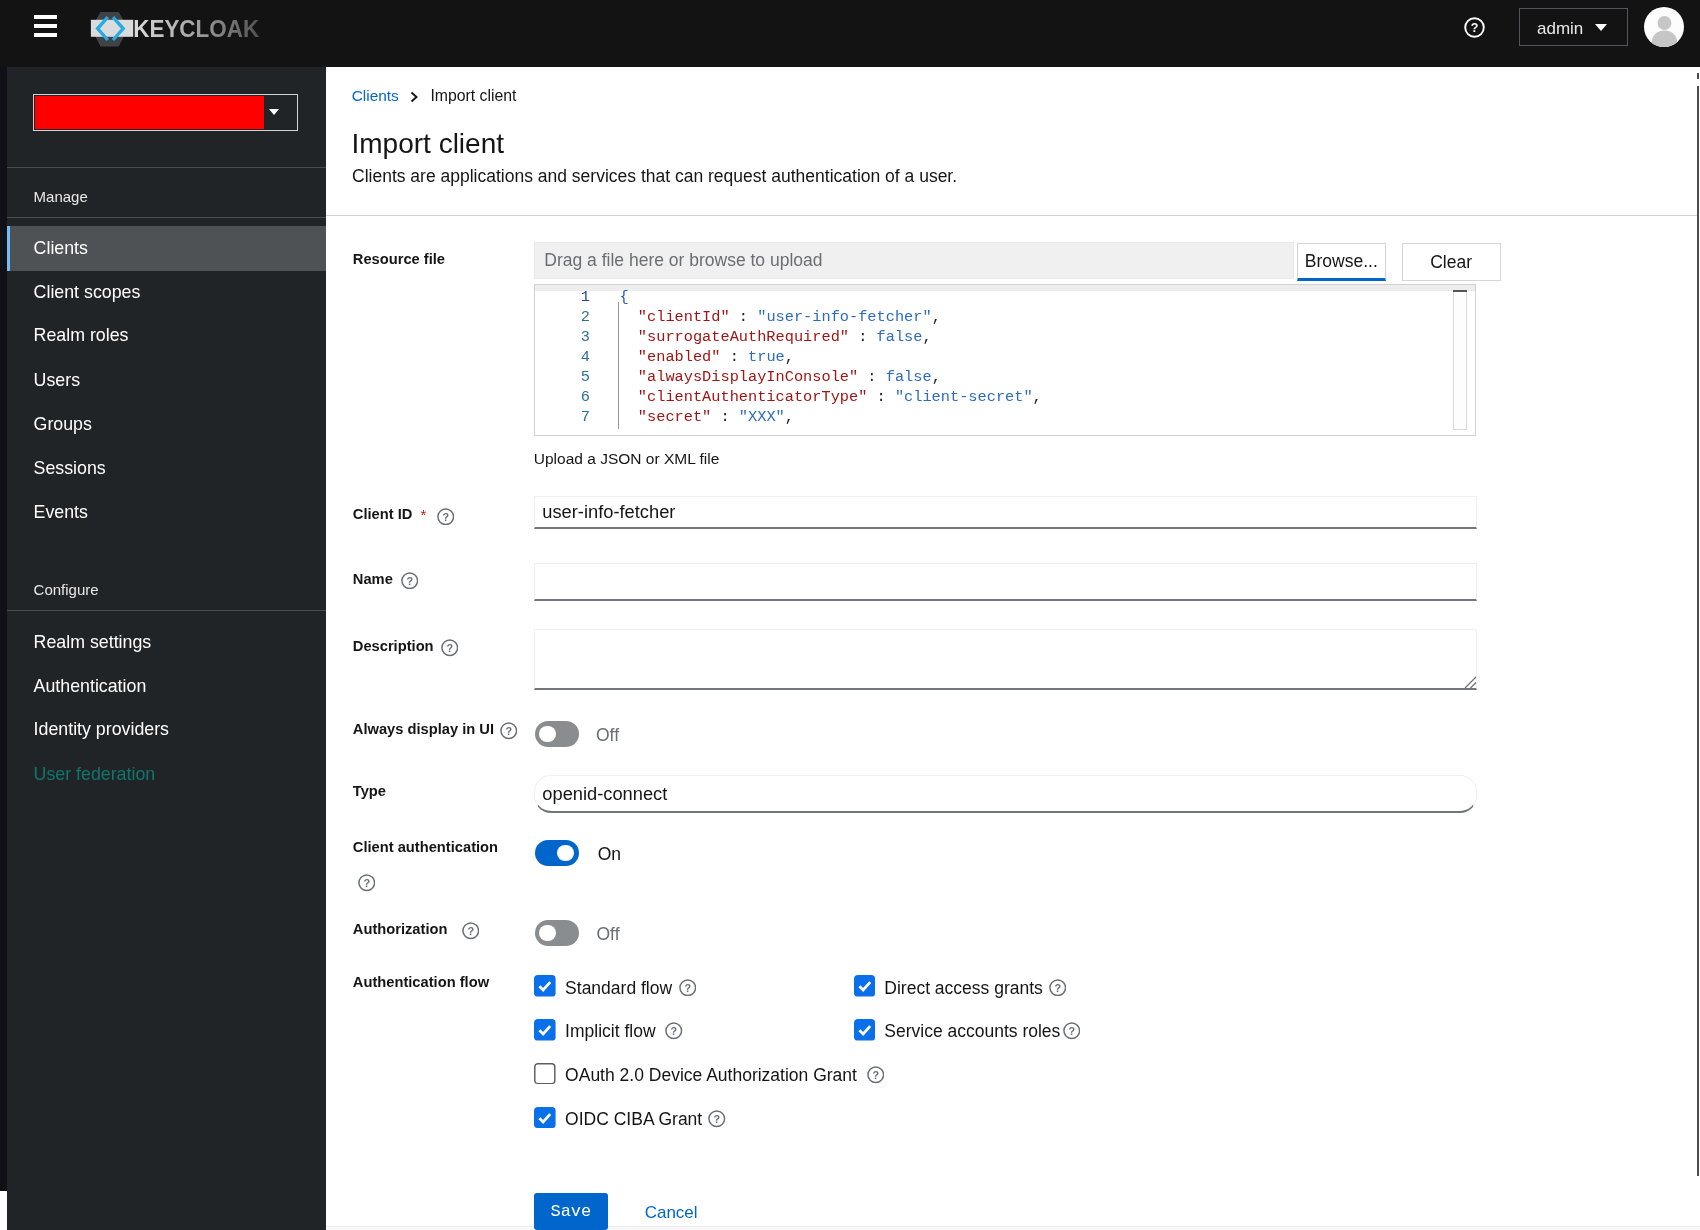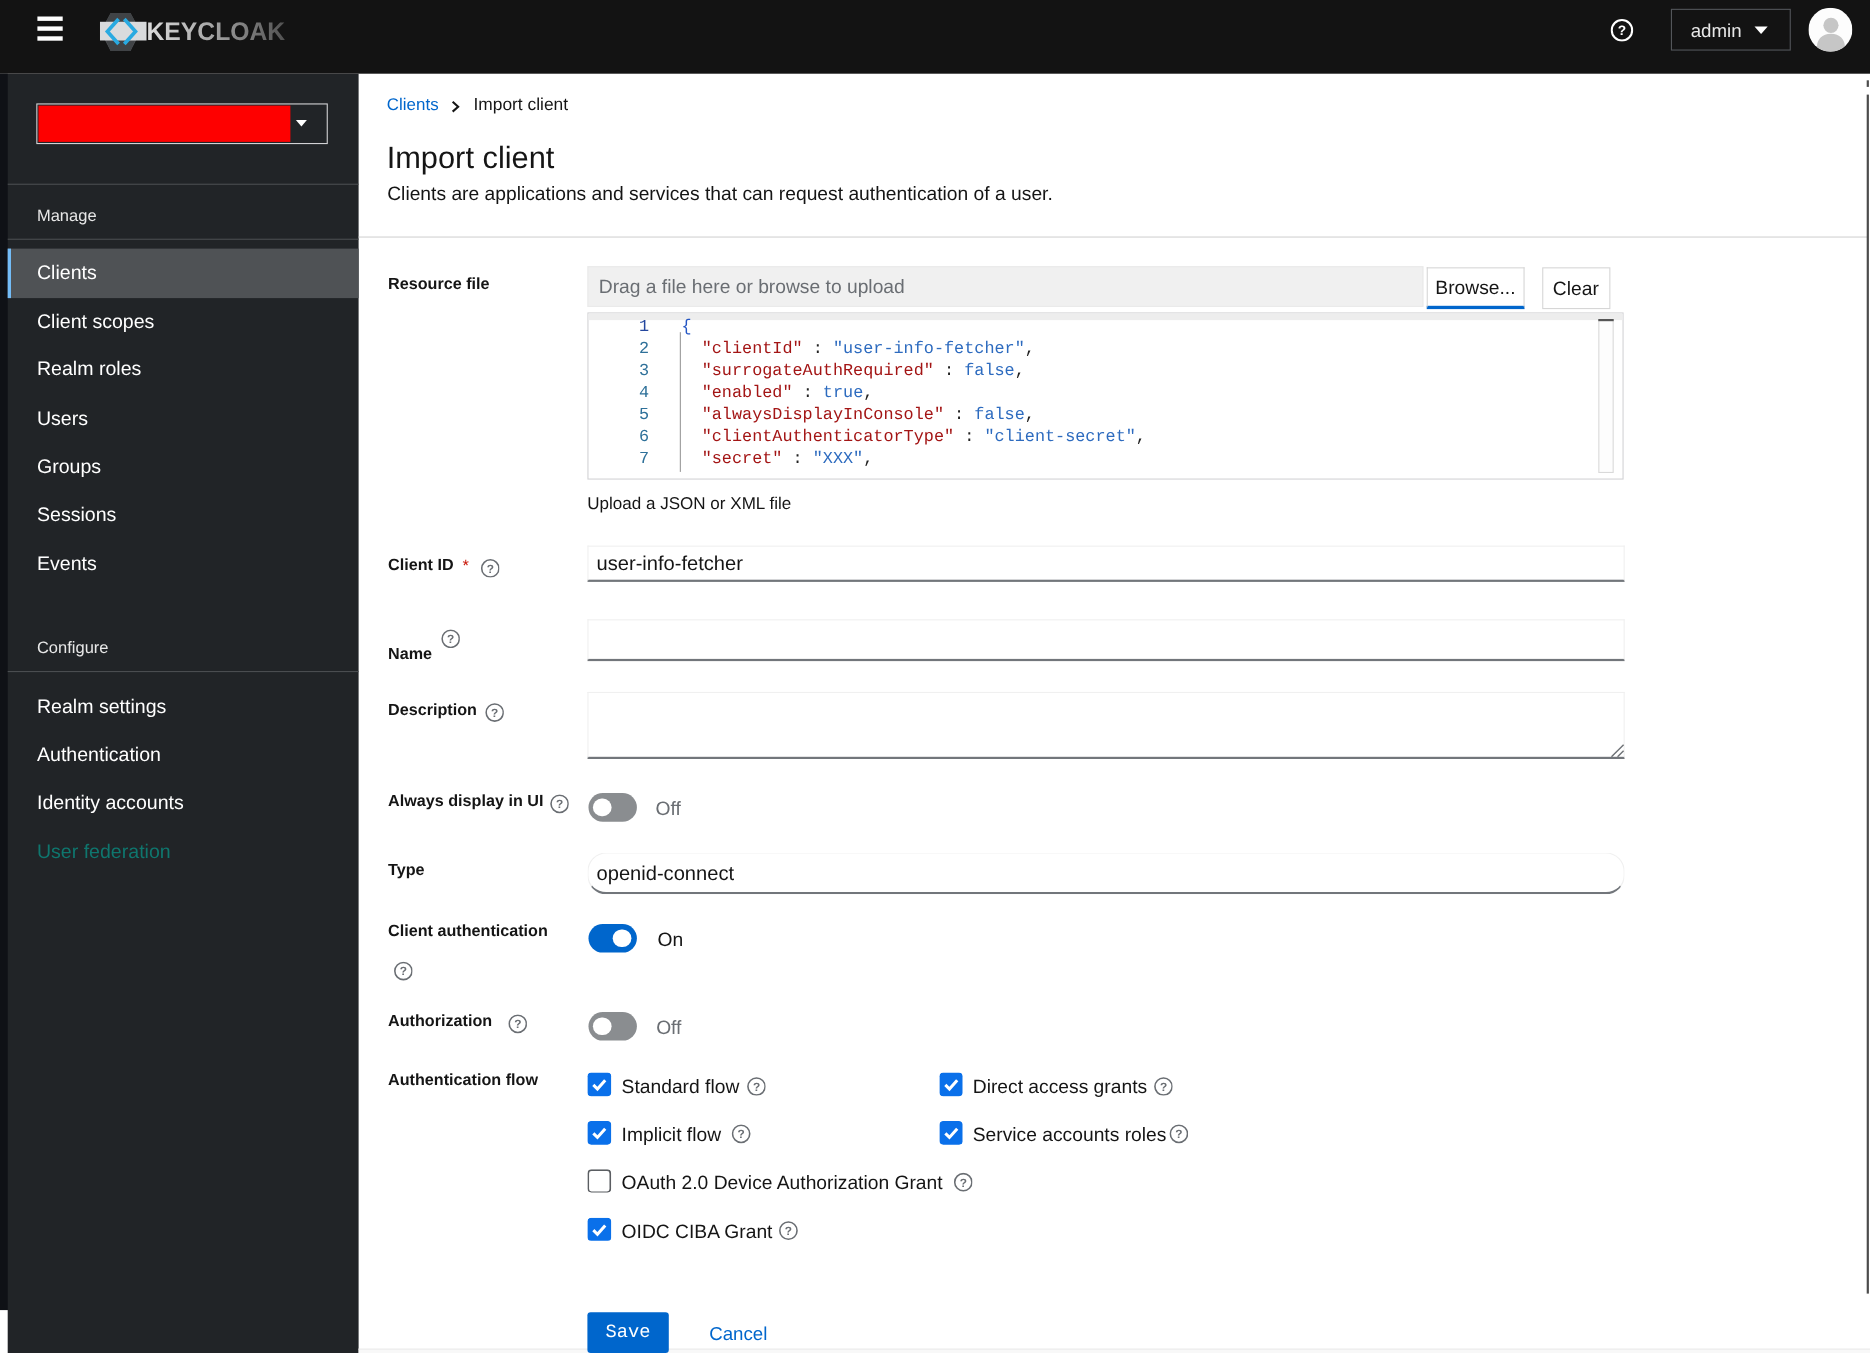--- a/index.html
+++ b/index.html
@@ -81,39 +81,39 @@
 <div class="abs" style="left:33.6px;top:325.4px;font-size:17.8px;color:#fff;">Realm roles</div>
 <div class="abs" style="left:33.6px;top:370.0px;font-size:17.8px;color:#fff;">Users</div>
 <div class="abs" style="left:33.6px;top:414.0px;font-size:17.8px;color:#fff;">Groups</div>
 <div class="abs" style="left:33.6px;top:458.0px;font-size:17.8px;color:#fff;">Sessions</div>
 <div class="abs" style="left:33.6px;top:501.5px;font-size:17.8px;color:#fff;">Events</div>
 
 <div class="abs" style="left:33.6px;top:580.5px;font-size:15px;color:#e8e8e8;">Configure</div>
 <div class="abs" style="left:6.5px;top:610px;width:319px;height:1.2px;background:#4a4d50;"></div>
 <div class="abs" style="left:33.6px;top:632.0px;font-size:17.8px;color:#fff;">Realm settings</div>
 <div class="abs" style="left:33.6px;top:675.5px;font-size:17.8px;color:#fff;">Authentication</div>
-<div class="abs" style="left:33.6px;top:719.3px;font-size:17.8px;color:#fff;">Identity accounts</div>
+<div class="abs" style="left:33.6px;top:719.3px;font-size:17.8px;color:#fff;">Identity providers</div>
 <div class="abs" style="left:33.6px;top:763.8px;font-size:17.8px;color:#0f766e;">User federation</div>
 
 <div class="abs" style="left:351.7px;top:86.8px;font-size:15.4px;color:#0066cc;">Clients</div>
 <svg class="abs" style="left:408.5px;top:91px;" width="10" height="12" viewBox="0 0 10 12">
   <path d="M2.5 1.5 L7.5 6 L2.5 10.5" fill="none" stroke="#151515" stroke-width="1.9"></path>
 </svg>
 <div class="abs" style="left:430.4px;top:86.6px;font-size:15.8px;color:#151515;">Import client</div>
 
 <div class="abs" style="left:351.5px;top:128.3px;font-size:28px;color:#151515;">Import client</div>
 <div class="abs" style="left:352px;top:165.8px;font-size:17.5px;color:#151515;">Clients are applications and services that can request authentication of a user.</div>
 <div class="abs" style="left:325.5px;top:215px;width:1372px;height:1.3px;background:#d2d2d2;"></div>
 
 <div class="lbl" style="top:251.0px;">Resource file</div>
 <div class="abs" style="left:533.8px;top:242px;width:760.2px;height:36.5px;background:#f0f0f0;border:1px solid #e9e9e9;display:flex;align-items:center;">
   <span style="font-size:17.5px;color:#6a6e73;padding-left:9.5px;">Drag a file here or browse to upload</span>
 </div>
 <div class="abs" style="left:1296.8px;top:243px;width:89px;height:38px;background:#fff;border:1px solid #d6d6d6;border-bottom:3px solid #0066cc;display:flex;align-items:center;justify-content:center;font-size:17.5px;color:#151515;">Browse...</div>
-<div class="abs" style="left:1401.6px;top:243px;width:62px;height:38px;background:#fff;border:1px solid #d6d6d6;display:flex;align-items:center;justify-content:center;font-size:17.5px;color:#151515;">Clear</div>
+<div class="abs" style="left:1401.6px;top:243px;width:99px;height:38px;background:#fff;border:1px solid #d6d6d6;display:flex;align-items:center;justify-content:center;font-size:17.5px;color:#151515;">Clear</div>
 
 <div class="abs" style="left:533.8px;top:284px;width:942.7px;height:152px;background:#fff;border:1px solid #d2d2d5;"></div>
 <div class="abs" style="left:534.8px;top:285px;width:940.7px;height:6px;background:#ededed;"></div>
 <div class="abs" style="left:617.5px;top:302px;width:1px;height:127px;background:#999;"></div>
 <pre class="abs" style="left:533.8px;top:288.2px;width:56.2px;font-family:'Liberation Mono',monospace;font-size:15.3px;line-height:19.93px;text-align:right;color:#2e7099;"><span style="color:#24479e;">1</span>
 2
 3
 4
 5
 6
@@ -130,21 +130,21 @@
 <div class="abs" style="left:533.8px;top:449.5px;font-size:15.5px;color:#151515;">Upload a JSON or XML file</div>
 
 <div class="lbl" style="top:506.3px;">Client ID</div>
 <div class="abs" style="left:420.5px;top:506px;font-size:15px;color:#c9190b;">*</div>
 <svg class="qi" style="left:436.5px;top:507.5px;" viewBox="0 0 17 17">
     <circle cx="8.5" cy="8.5" r="7.6" fill="none" stroke="#6a6e73" stroke-width="1.4"></circle>
     <text x="8.5" y="12.3" font-size="10.5" font-weight="bold" fill="#6a6e73" text-anchor="middle">?</text>
   </svg>
 <div class="input" style="top:495.5px;height:33px;">user-info-fetcher</div>
 
-<div class="lbl" style="top:570.5px;margin-top:16px;">Name</div>
+<div class="lbl" style="top:570.5px;">Name</div>
 <svg class="qi" style="left:400.9px;top:571.5px;" viewBox="0 0 17 17">
     <circle cx="8.5" cy="8.5" r="7.6" fill="none" stroke="#6a6e73" stroke-width="1.4"></circle>
     <text x="8.5" y="12.3" font-size="10.5" font-weight="bold" fill="#6a6e73" text-anchor="middle">?</text>
   </svg>
 <div class="input" style="top:562.5px;height:38.5px;"></div>
 
 <div class="lbl" style="top:638.3px;">Description</div>
 <svg class="qi" style="left:440.9px;top:639.3px;" viewBox="0 0 17 17">
     <circle cx="8.5" cy="8.5" r="7.6" fill="none" stroke="#6a6e73" stroke-width="1.4"></circle>
     <text x="8.5" y="12.3" font-size="10.5" font-weight="bold" fill="#6a6e73" text-anchor="middle">?</text>

